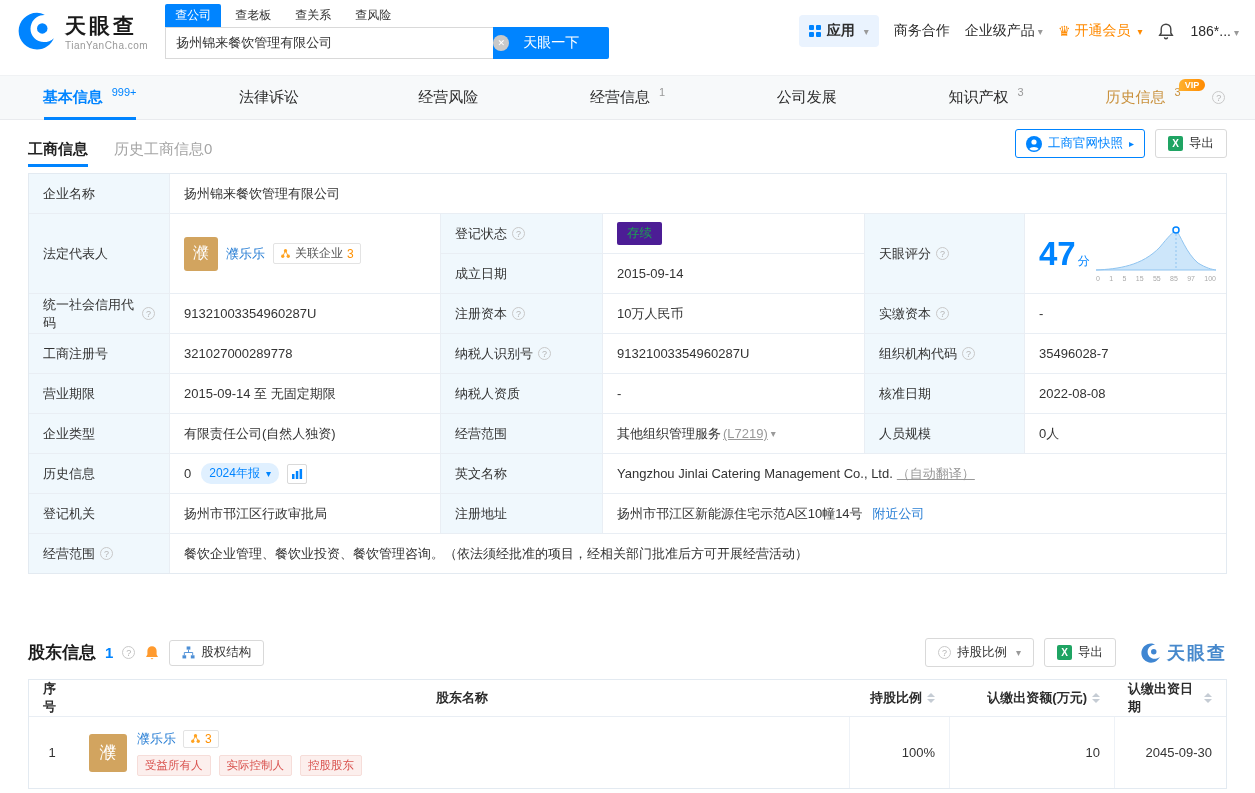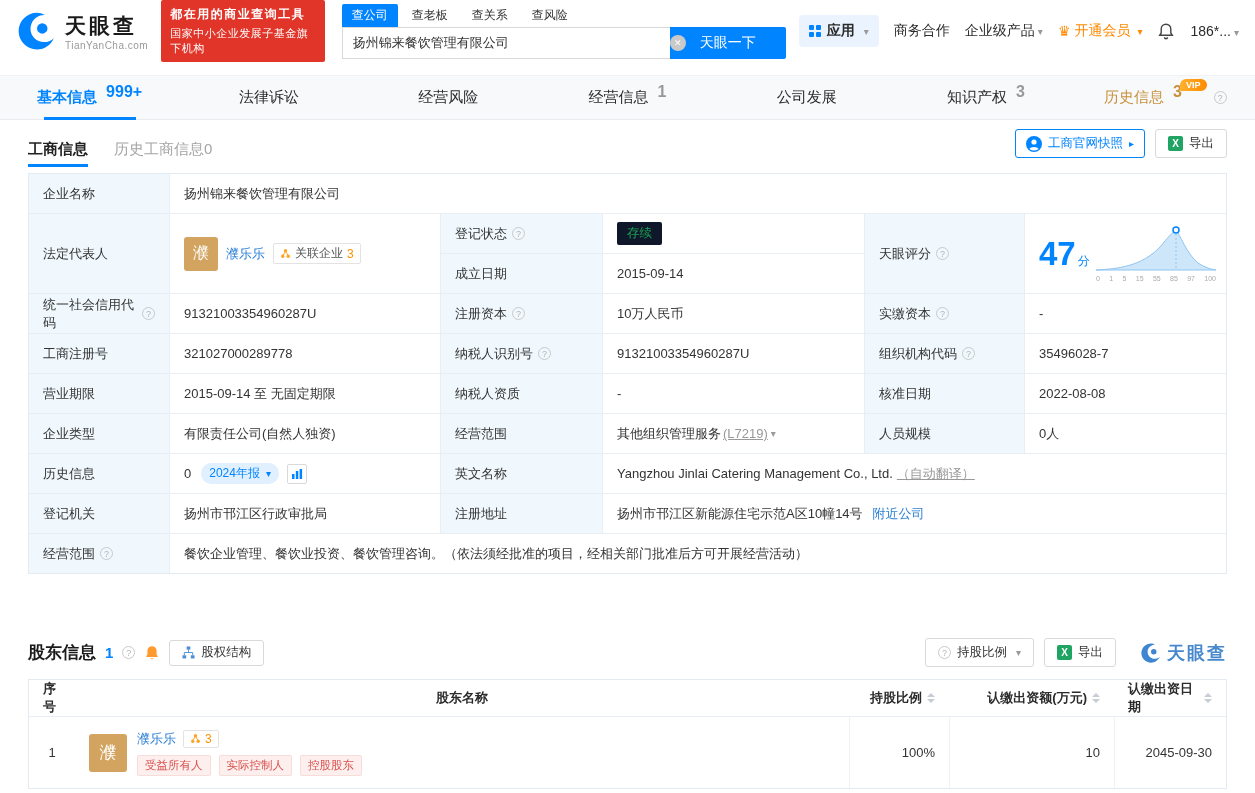--- a/index.html
+++ b/index.html
@@ -56,21 +56,21 @@
   .nav-item {
     flex: 1; display: flex; align-items: center; justify-content: center; position: relative;
     font-size: 15px; color: #2b2b2b; cursor: pointer;
   }
   .nav-item.active { color: #0084ff; font-weight: bold; }
   .nav-item.active::after {
     content: ""; position: absolute; bottom: -1px; left: 50%; transform: translateX(-50%);
     width: 92px; height: 3px; background: #0084ff;
   }
   .nav-item.history { color: #c9913d; }
-  .nav-badge { font-size: 16px; color: #999; margin-left: 9px; position: relative; top: -6px; font-weight: bold; }
+  .nav-badge { font-size: 11px; color: #999; margin-left: 9px; position: relative; top: -6px; font-weight: normal; }
   .nav-badge.blue { color: #0084ff; }
   .nav-badge.orange { color: #c9913d; }
   .vip-badge {
     position: relative; top: -13px; left: -2px; background: linear-gradient(90deg,#ffb12e,#ff8a00);
     color: #fff; font-size: 9px; font-weight: bold; padding: 1px 6px; border-radius: 7px 7px 7px 1px;
   }
   
   .subnav { display: flex; align-items: stretch; padding: 0 28px; height: 47px; }
   .subtabs { display: flex; gap: 26px; }
   .subtab { display: flex; align-items: center; font-size: 15px; color: #a5a5a5; cursor: pointer; border-bottom: 3px solid transparent; padding-top: 14px; }
@@ -103,21 +103,21 @@
   .gray { color: #999; text-decoration: underline; }
   .avatar {
     width: 34px; height: 34px; background: #d2a45f; color: #fff; border-radius: 3px; font-size: 16px;
     display: flex; align-items: center; justify-content: center; flex: none; cursor: pointer;
   }
   .rel-tag {
     display: inline-flex; align-items: center; gap: 4px; border: 1px solid #e3e3e3; border-radius: 2px;
     padding: 1px 6px; font-size: 12px; color: #555; cursor: pointer; background: #fff;
   }
   .rel-count { color: #ff9000; }
-  .status-badge { background: #0f172a; color: #1ca152; font-size: 12.5px; padding: 3px 10px; border-radius: 2px; }
+  .status-badge { background: #4c1d95; color: #1ca152; font-size: 12.5px; padding: 3px 10px; border-radius: 2px; }
   .report-badge {
     display: inline-flex; align-items: center; gap: 3px; background: #e0f0ff; color: #0084ff;
     font-size: 12px; padding: 2px 8px; border-radius: 10px; margin-left: 10px; cursor: pointer;
   }
   .report-badge .caret { color: #0084ff; }
   .cmp-icon {
     width: 20px; height: 20px; border: 1px solid #d9d9d9; border-radius: 2px; margin-left: 8px;
     display: flex; align-items: center; justify-content: center; cursor: pointer; background: #fff;
   }
   .score-cell { justify-content: space-between; padding: 0 10px 0 14px; }
@@ -162,24 +162,20 @@
     <svg class="logo-icon" viewBox="0 0 48 48">
       <path d="M24 3C12.4 3 3 12.4 3 24s9.4 21 21 21c8.7 0 16.1-5.3 19.3-12.8-4.6 4.3-11.5 5.8-17.4 3.3-7.8-3.3-11.4-12.3-8.1-20.1 2.6-6.2 8.8-9.9 15.2-9.6C29.7 3.9 27 3 24 3z" fill="#0084ff"></path>
       <circle cx="30" cy="21" r="6" fill="#0084ff"></circle>
     </svg>
     <div class="logo-text">
       <div class="logo-title">天眼查</div>
       <div class="logo-sub">TianYanCha.com</div>
     </div>
   </div>
 
-  <div class="promo">
-    <div class="promo-l1">都在用的商业查询工具</div>
-    <div class="promo-l2">国家中小企业发展子基金旗下机构</div>
-  </div>
 
   <div class="search-area">
     <div class="search-tabs">
       <span class="stab active">查公司</span>
       <span class="stab">查老板</span>
       <span class="stab">查关系</span>
       <span class="stab">查风险</span>
     </div>
     <div class="search-box">
       <input class="search-input" type="text" value="扬州锦来餐饮管理有限公司" style="">

